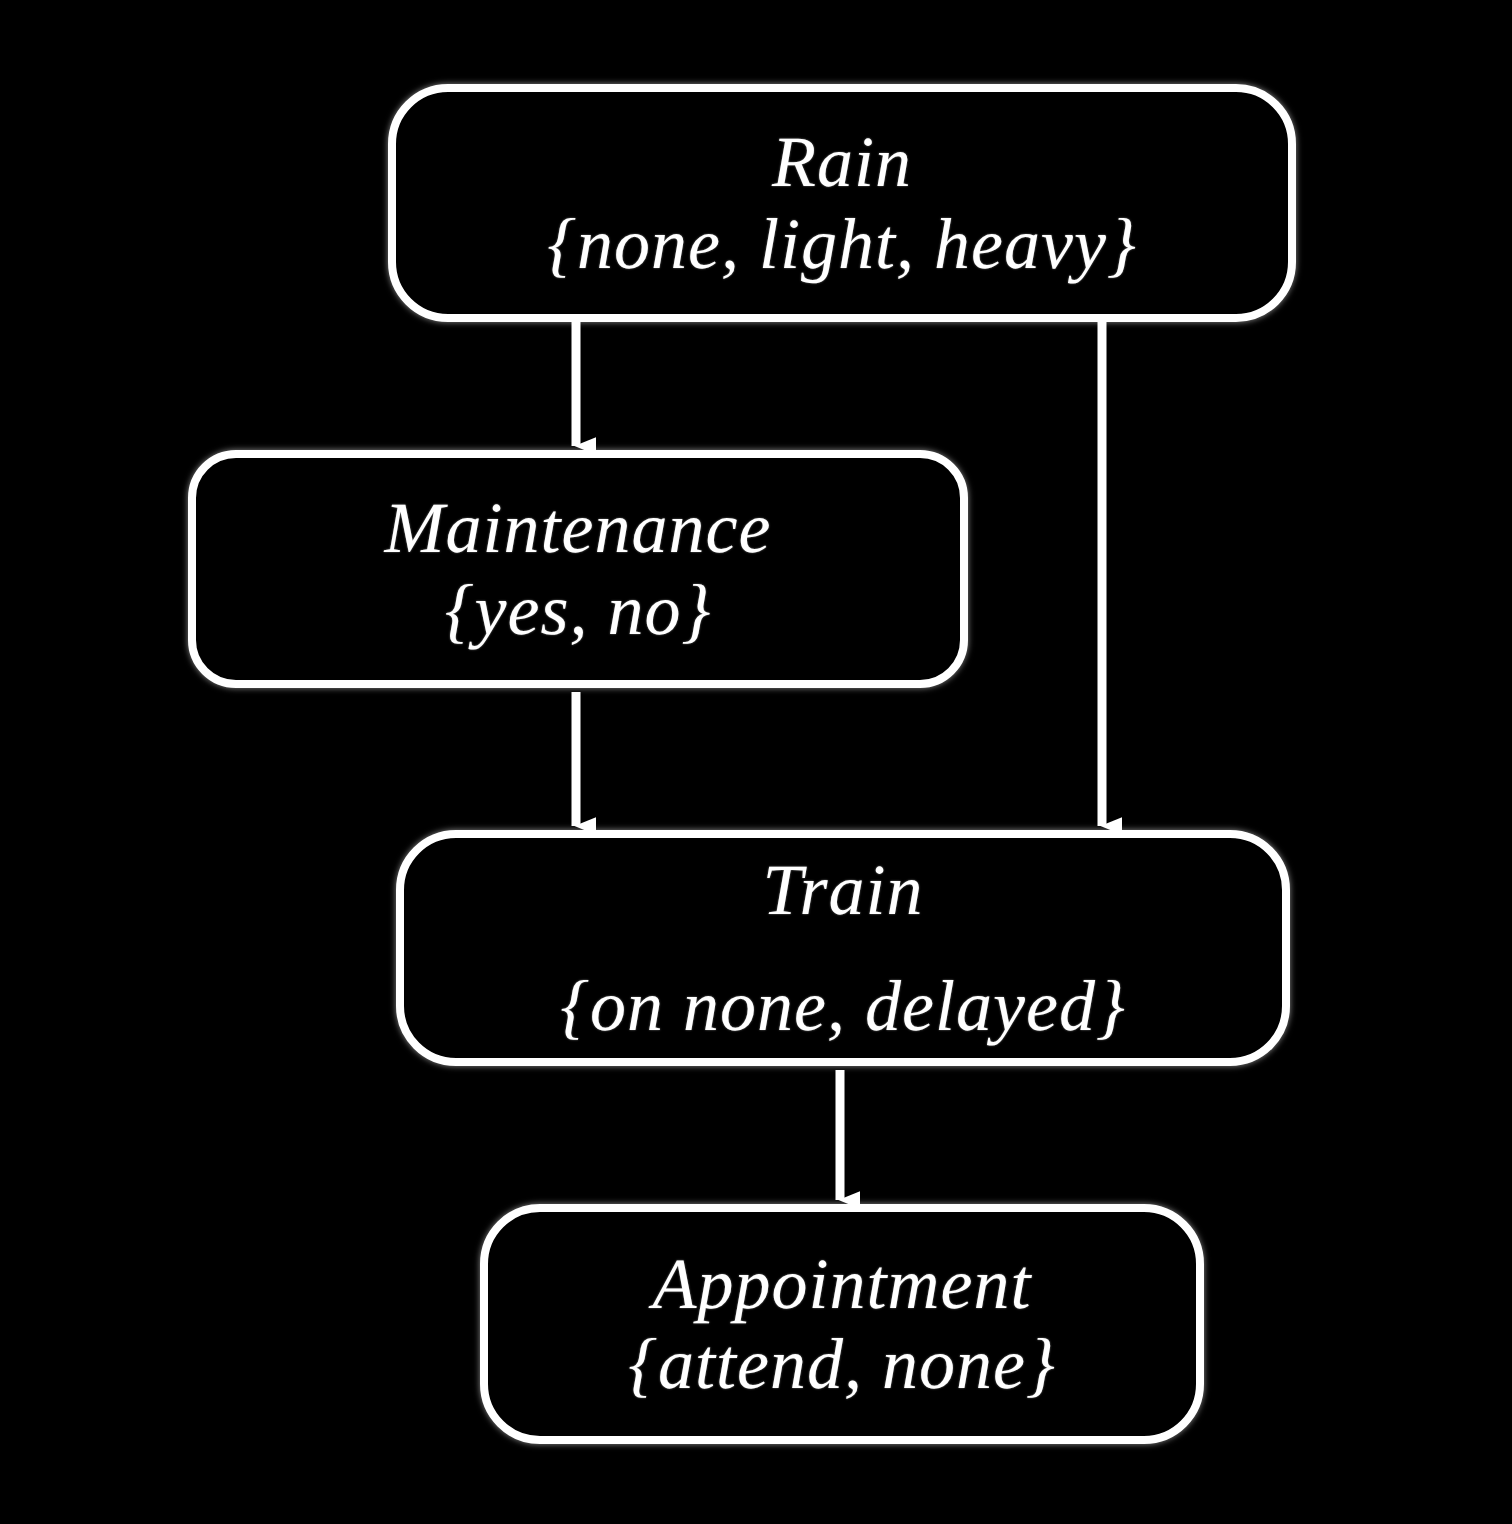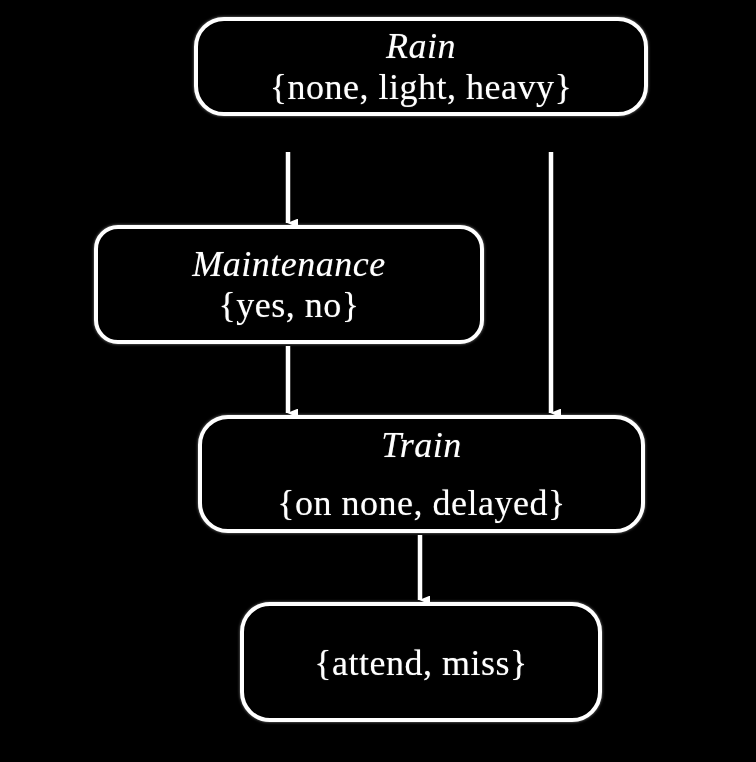--- a/index.html
+++ b/index.html
@@ -45,29 +45,30 @@
   }
   .node-name {
     font-style: italic;
     font-size: 36px;
     line-height: 1.06;
     letter-spacing: 0.5px;
     text-shadow: 0 0 1px rgba(255,255,255,0.5);
     white-space: nowrap;
   }
   .node-states {
+    font-style: italic;
     font-size: 36px;
     line-height: 1.06;
     letter-spacing: 0.5px;
     text-shadow: 0 0 1px rgba(255,255,255,0.5);
     white-space: nowrap;
     margin-top: 2px;
   }
   
-  #node-rain        { left: 194px; top: 17px;  width: 454px; height: 99px; }
+  #node-rain        { left: 194px; top: 42px;  width: 454px; height: 119px; }
   #node-maintenance { left: 94px;  top: 225px; width: 390px; height: 119px; border-radius: 24px; }
   #node-train       { left: 198px; top: 415px; width: 447px; height: 118px; gap: 18px; }
   #node-appointment { left: 240px; top: 602px; width: 362px; height: 120px; }
 </style>
 </head>
 <body>
 
 <div id="canvas">
 
   <svg id="edge-layer" viewBox="0 0 756 762" width="756" height="762" xmlns="http://www.w3.org/2000/svg">
@@ -95,16 +96,17 @@
     <div class="node-name">Maintenance</div>
     <div class="node-states">{yes, no}</div>
   </div>
 
   <div class="node" id="node-train">
     <div class="node-name">Train</div>
     <div class="node-states">{on none, delayed}</div>
   </div>
 
   <div class="node" id="node-appointment">
-    <div class="node-states">{attend, miss}</div>
+    <div class="node-name">Appointment</div>
+    <div class="node-states">{attend, none}</div>
   </div>
 
 </div>
 
 </body></html>

